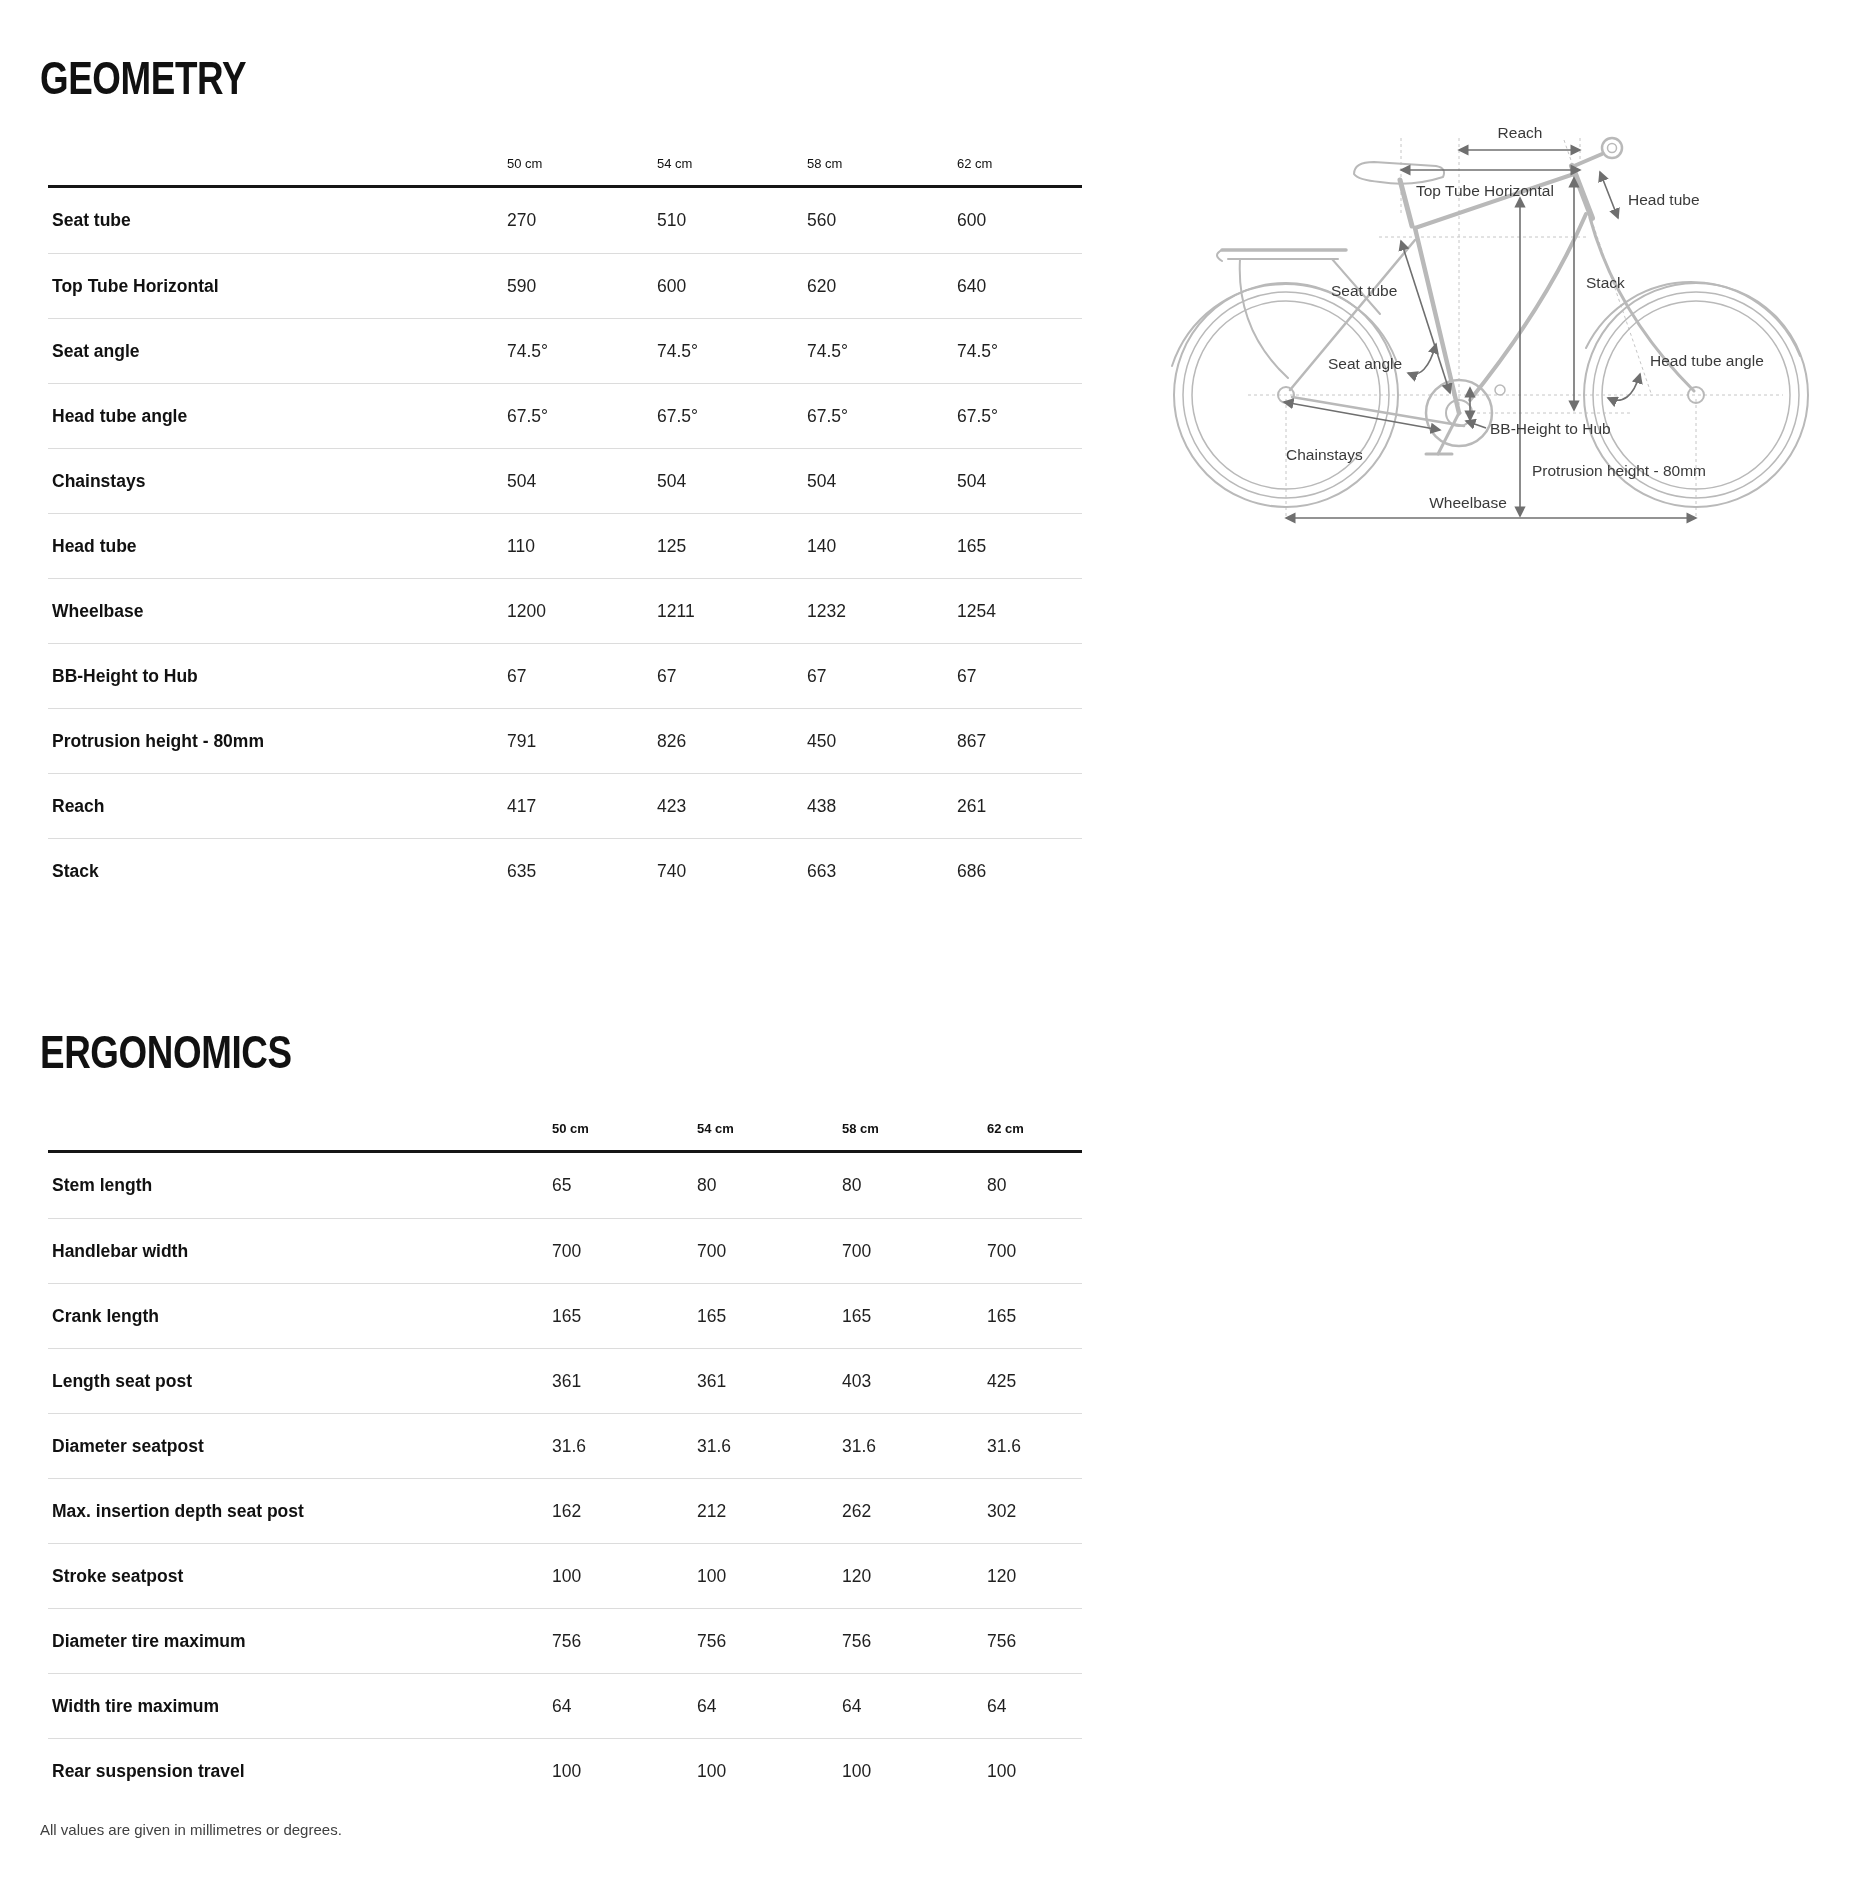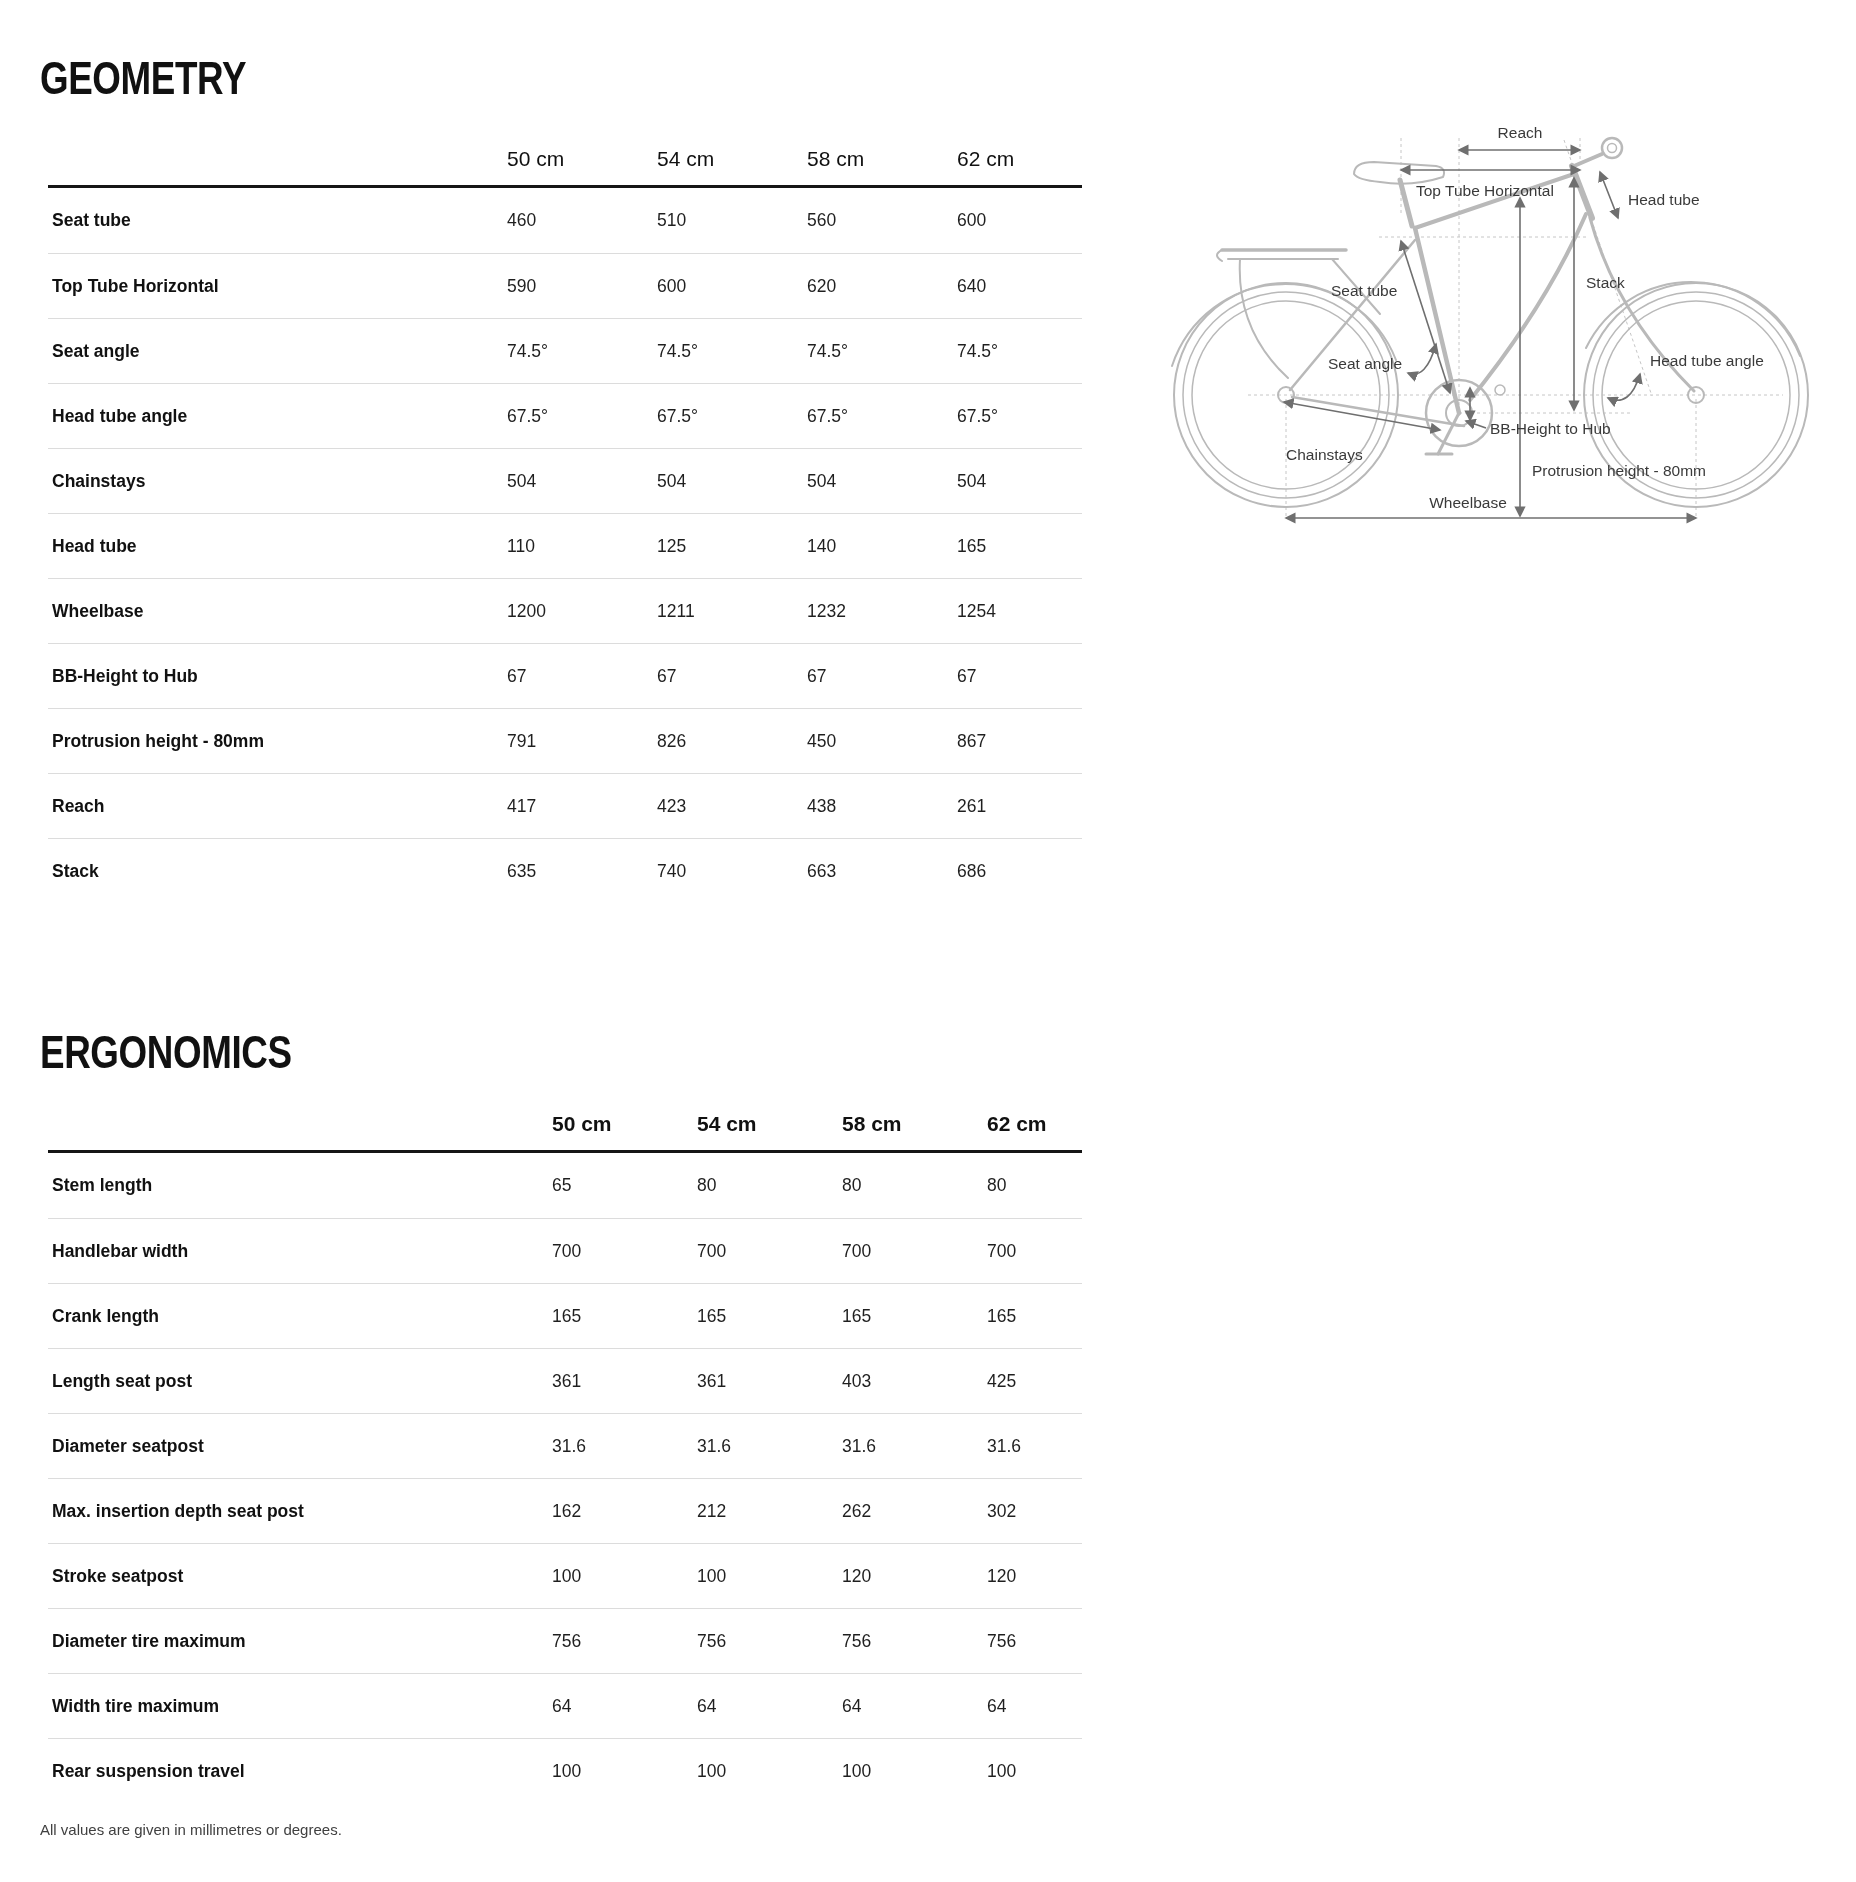--- a/index.html
+++ b/index.html
@@ -23,21 +23,21 @@
   #ergo-table { top:1075px; }
 
   .thead, .trow { display:grid; align-items:center; }
   .geo-cols  { grid-template-columns:459px 150px 150px 150px 1fr; }
   .ergo-cols { grid-template-columns:504px 145px 145px 145px 1fr; }
 
   .thead {
     height:78px; align-items:end;
     border-bottom:3px solid #151515;
   }
-  .thead .th { font-size:21px; padding-bottom:14px; color:#111; }
+  .thead .th { font-size:13px; padding-bottom:14px; color:#111; }
   #geo-table  .thead .th { font-weight:400; }
   #ergo-table .thead .th { font-weight:700; }
 
   .trow { height:65px; }
   .trow + .trow { border-top:1px solid #dcdcdc; }
   .rlabel { font-weight:700; font-size:17.5px; padding-left:4px; color:#111; }
   .rval   { font-weight:400; font-size:17.5px; color:#1f1f1f; }
 
   .diagram-wrap { position:absolute; left:1128px; top:78px; width:728px; height:500px; }
   .diagram-wrap svg { width:100%; height:100%; display:block; }
@@ -62,21 +62,21 @@
 <div class="spec-table" id="geo-table">
     <div class="thead geo-cols">
       <div class="th"></div>
       <div class="th">50 cm</div>
       <div class="th">54 cm</div>
       <div class="th">58 cm</div>
       <div class="th">62 cm</div>
     </div>
     <div class="trow geo-cols">
       <div class="rlabel">Seat tube</div>
-      <div class="rval">460</div>
+      <div class="rval">270</div>
       <div class="rval">510</div>
       <div class="rval">560</div>
       <div class="rval">600</div>
     </div>
     <div class="trow geo-cols">
       <div class="rlabel">Top Tube Horizontal</div>
       <div class="rval">590</div>
       <div class="rval">600</div>
       <div class="rval">620</div>
       <div class="rval">640</div>

